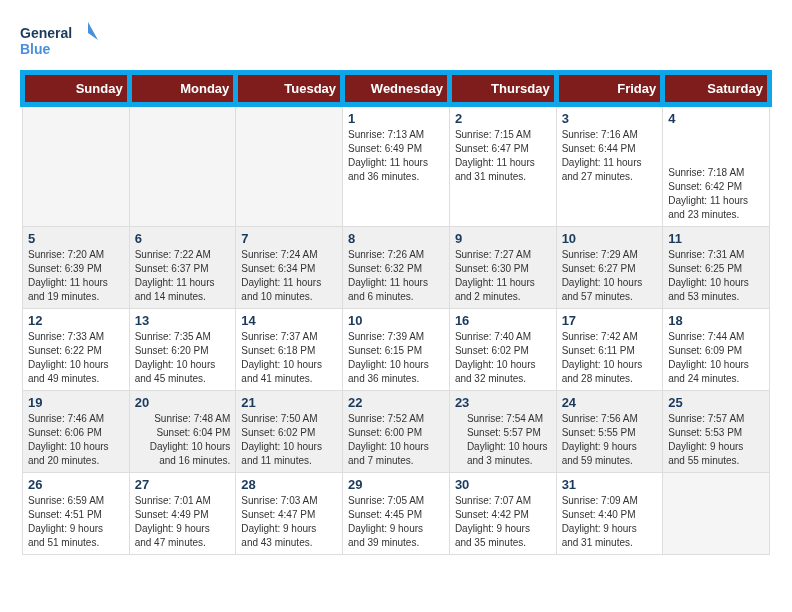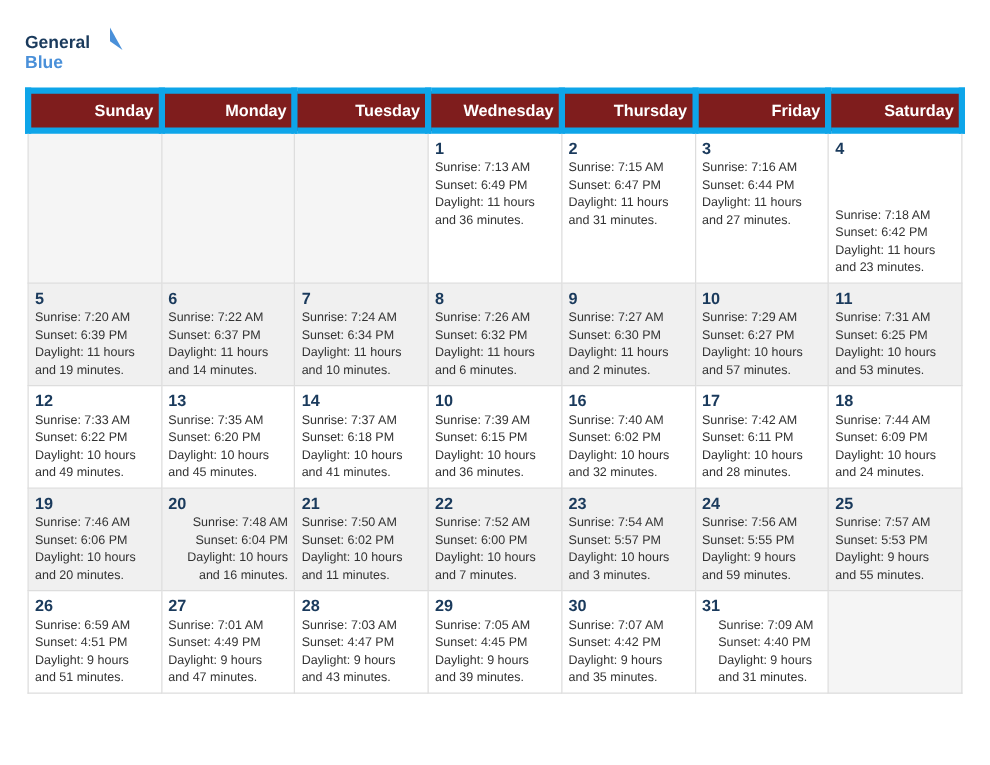--- a/index.html
+++ b/index.html
@@ -264,21 +264,21 @@
         </td>
         <td>
           <div class="day-number">22</div>
           <div class="day-info" style="white-space: pre-line;">Sunrise: 7:52 AM
 Sunset: 6:00 PM
 Daylight: 10 hours
 and 7 minutes.</div>
         </td>
         <td>
           <div class="day-number">23</div>
-          <div class="day-info" style="white-space: pre-line;">Sunrise: 7:54 AM
+          <div class="day-info" style="white-space: pre-line; margin-left: 12px;">Sunrise: 7:54 AM
 Sunset: 5:57 PM
 Daylight: 10 hours
 and 3 minutes.</div>
         </td>
         <td>
           <div class="day-number">24</div>
           <div class="day-info" style="white-space: pre-line;">Sunrise: 7:56 AM
 Sunset: 5:55 PM
 Daylight: 9 hours
 and 59 minutes.</div>
@@ -322,21 +322,21 @@
         </td>
         <td>
           <div class="day-number">30</div>
           <div class="day-info" style="white-space: pre-line;">Sunrise: 7:07 AM
 Sunset: 4:42 PM
 Daylight: 9 hours
 and 35 minutes.</div>
         </td>
         <td>
           <div class="day-number">31</div>
-          <div class="day-info" style="white-space: pre-line; margin-left: 13px;">Sunrise: 7:09 AM
+          <div class="day-info" style="white-space: pre-line;">Sunrise: 7:09 AM
 Sunset: 4:40 PM
 Daylight: 9 hours
 and 31 minutes.</div>
         </td>
         <td class="empty"></td>
       </tr>
     </tbody>
 </table>
 
 </body></html>

